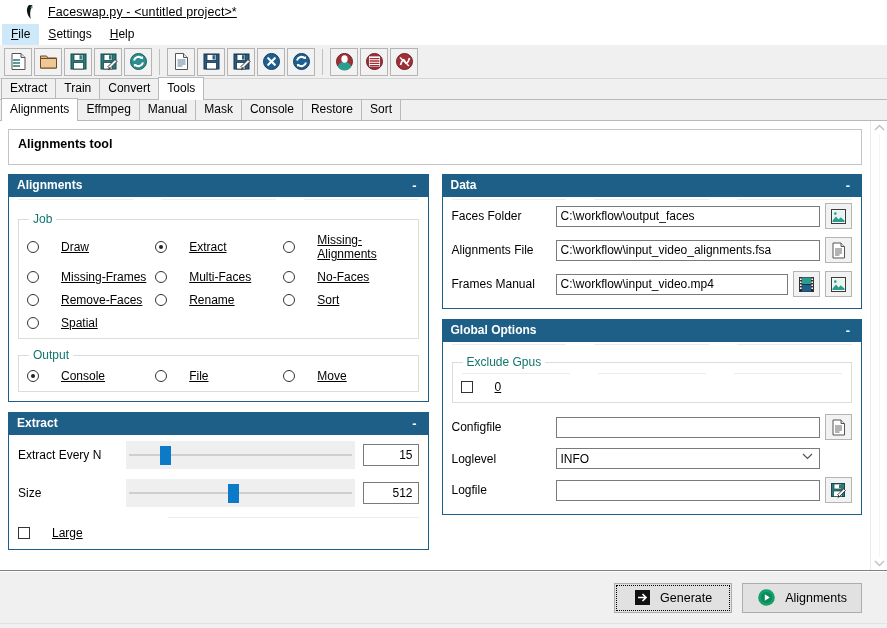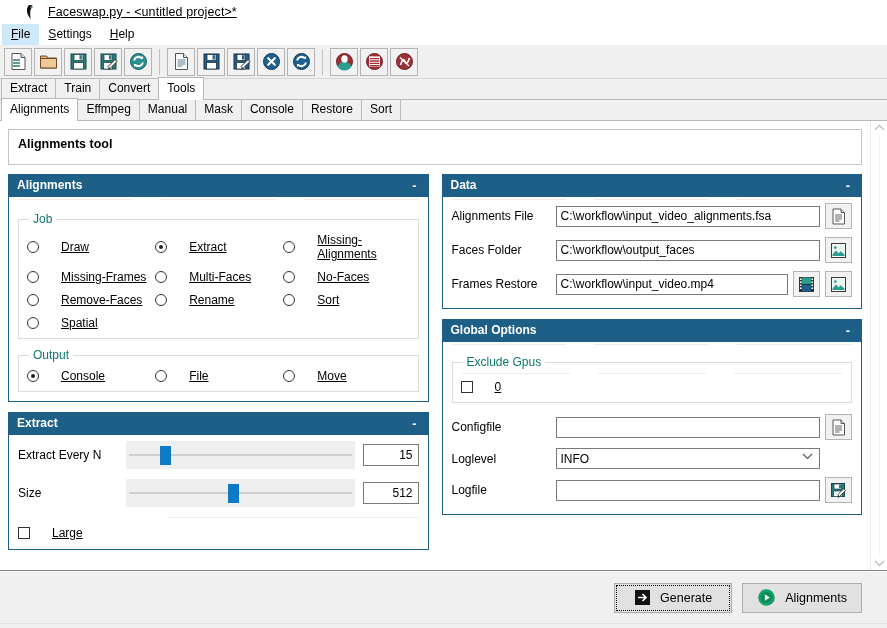--- a/index.html
+++ b/index.html
@@ -584,48 +584,48 @@
               <span class="mini">-</span>
             </div>
             <div class="panel-body">
               <div class="guides">
                   <span></span>
                   <span></span>
                   <span></span>
                 </div>
 
               <div class="frow">
+                <span class="flabel">Faces Folder</span>
+                <input class="finput" value="C:\workflow\output_faces" style="">
+                <span class="fbtn">
+                  <svg width="17" height="17" viewBox="0 0 17 17">
+                    <rect x="1.5" y="1.5" width="14" height="14" fill="#fff" stroke="#3b3b3b" stroke-width="1"></rect>
+                    <rect x="2.5" y="2.5" width="12" height="12" fill="#e8f4ef"></rect>
+                    <path d="M2.5 12.5l3.5-4 2.6 3 2-2.2 3.9 3.2v1.5h-12z" fill="#2a9d8f"></path>
+                    <circle cx="5.3" cy="5.6" r="1.3" fill="#2a9d8f"></circle>
+                  </svg>
+                </span>
+              </div>
+
+              <div class="frow">
                 <span class="flabel">Alignments File</span>
                 <input class="finput" value="C:\workflow\input_video_alignments.fsa" style="">
                 <span class="fbtn">
                   <svg width="17" height="17" viewBox="0 0 17 17">
                     <path d="M3 1h8l3.5 3.5V16H3z" fill="#fff" stroke="#555" stroke-width="1"></path>
                     <path d="M11 1v3.5h3.5" fill="#e2e2e2" stroke="#555" stroke-width="1"></path>
                     <g stroke="#555" stroke-width="0.9">
                         <path d="M5 7h7M5 9h7M5 11h7M5 13h4.5"></path>
                       </g>
                   </svg>
                 </span>
               </div>
 
               <div class="frow">
-                <span class="flabel">Faces Folder</span>
-                <input class="finput" value="C:\workflow\output_faces" style="">
-                <span class="fbtn">
-                  <svg width="17" height="17" viewBox="0 0 17 17">
-                    <rect x="1.5" y="1.5" width="14" height="14" fill="#fff" stroke="#3b3b3b" stroke-width="1"></rect>
-                    <rect x="2.5" y="2.5" width="12" height="12" fill="#e8f4ef"></rect>
-                    <path d="M2.5 12.5l3.5-4 2.6 3 2-2.2 3.9 3.2v1.5h-12z" fill="#2a9d8f"></path>
-                    <circle cx="5.3" cy="5.6" r="1.3" fill="#2a9d8f"></circle>
-                  </svg>
-                </span>
-              </div>
-
-              <div class="frow">
-                <span class="flabel">Frames Restore</span>
+                <span class="flabel">Frames Manual</span>
                 <input class="finput" value="C:\workflow\input_video.mp4" style="">
                 <span class="fbtn">
                   <svg width="17" height="17" viewBox="0 0 17 17">
                     <rect x="1.5" y="1.5" width="14" height="14" fill="#222" stroke="#333" stroke-width="1"></rect>
                     <rect x="4" y="1.5" width="9" height="6.5" fill="#2a9d8f"></rect>
                     <rect x="4" y="8.8" width="9" height="6.7" fill="#1f5f8f"></rect>
                     <g fill="#fff">
                       <rect x="2" y="2.4" width="1.6" height="1.7"></rect>
                         <rect x="2" y="5.4" width="1.6" height="1.7"></rect>
                       <rect x="2" y="8.4" width="1.6" height="1.7"></rect>

